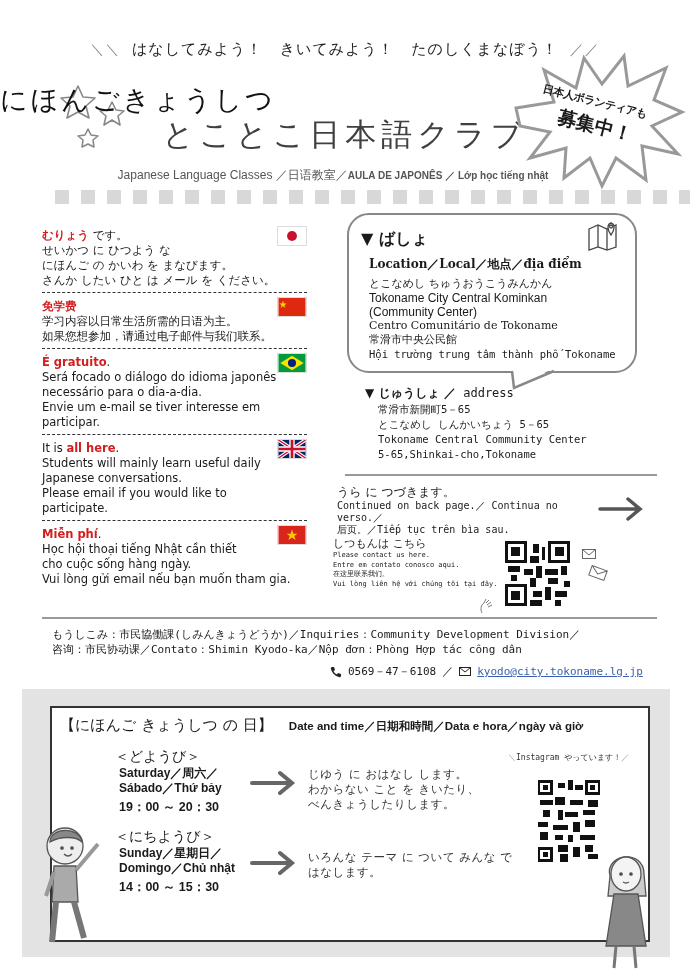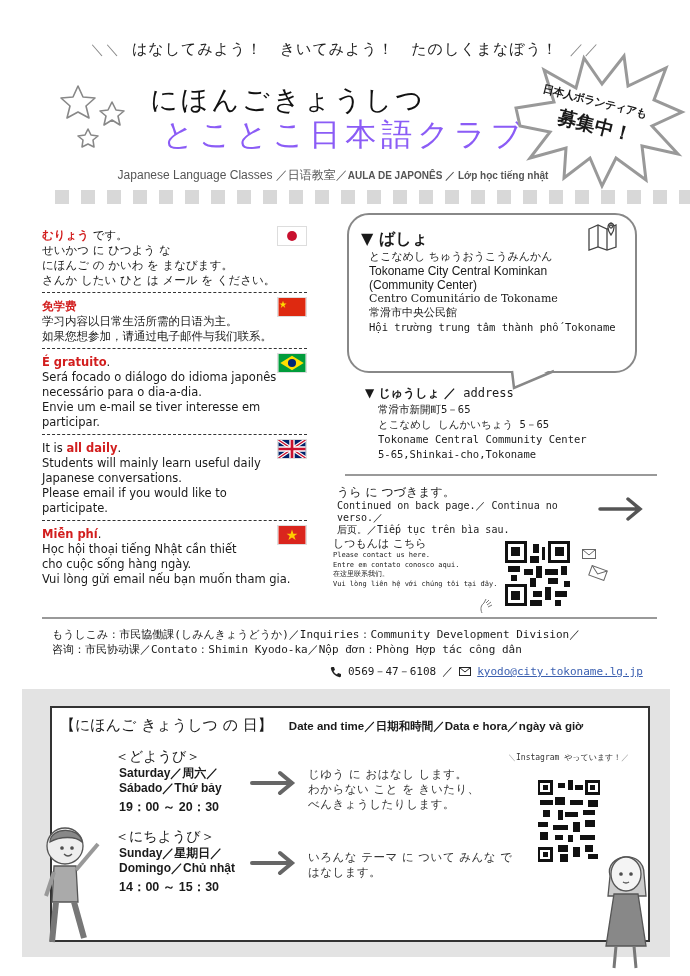--- a/index.html
+++ b/index.html
@@ -1,21 +1,21 @@
 <!DOCTYPE html>
 <html><head>
 <meta charset="utf-8">
 <style>
   * { box-sizing: border-box; margin: 0; padding: 0; }
   body { width: 690px; height: 976px; background: #ffffff; font-family: "DejaVu Sans", sans-serif; color: #1a1a1a; position: relative; overflow: hidden; }
   .abs { position: absolute; }
   .slogan { left: 0; top: 40px; width: 690px; text-align: center; font-size: 15px; color: #222; letter-spacing: 1px; }
   .slogan .slash { color: #888; margin: 0 6px; font-size: 14px; }
-  .title1 { left: 0; top: 82px; width: 576px; text-align: center; font-size: 27px; letter-spacing: 3px; color: #111; }
-  .title2 { left: 0; top: 114px; width: 690px; text-align: center; font-size: 31px; letter-spacing: 5px; color: #8b5cf6; }
+  .title1 { left: 0; top: 82px; width: 576px; text-align: left; font-size: 27px; letter-spacing: 3px; color: #111; }
+  .title2 { left: 0; top: 114px; width: 690px; text-align: center; font-size: 31px; letter-spacing: 5px; color: #404040; }
   .subtitle { left: 0; top: 167px; width: 666px; text-align: center; font-family: "Liberation Sans", sans-serif; font-size: 12px; color: #555; }
   .subtitle b { font-size: 10px; font-weight: bold; color: #555; }
   .squares { left: 55px; top: 190px; display: flex; gap: 12px; }
   .squares span { width: 14px; height: 14px; background: #d8d8d8; display: block; }
   .stars { left: 58px; top: 84px; }
   .burst { left: 506px; top: 50px; width: 180px; height: 140px; }
   .burst-text1 { left: 520px; top: 94px; width: 150px; font-size: 11px; font-weight: bold; transform: rotate(14deg); text-align: center; letter-spacing: -0.5px; }
   .burst-text2 { left: 545px; top: 113px; width: 100px; font-size: 19px; font-weight: bold; transform: rotate(14deg); text-align: center; }
 
   .left-col { left: 42px; top: 222px; width: 265px; }
@@ -153,21 +153,21 @@
     <div>Será focado o diálogo do idioma japonês</div>
     <div>necessário para o dia-a-dia.</div>
     <div>Envie um e-mail se tiver interesse em participar.</div>
     <svg class="flag" viewBox="0 0 30 20">
         <rect width="30" height="20" fill="#009c3b"></rect>
         <polygon points="15,2 28,10 15,18 2,10" fill="#ffdf00"></polygon>
         <circle cx="15" cy="10" r="4.5" fill="#002776"></circle>
       </svg>
   </div>
   <div class="lang-block mono">
-    <div><span>It is </span><span class="red">all daily</span><span>.</span></div>
+    <div><span>It is </span><span class="red">all here</span><span>.</span></div>
     <div>Students will mainly learn useful daily</div>
     <div>Japanese conversations.</div>
     <div>Please email if you would like to</div>
     <div>participate.</div>
     <svg class="flag" viewBox="0 0 30 20">
         <rect width="30" height="20" fill="#012169"></rect>
         <path d="M0,0 L30,20 M30,0 L0,20" stroke="#fff" stroke-width="4"></path>
         <path d="M0,0 L30,20 M30,0 L0,20" stroke="#c8102e" stroke-width="1.5"></path>
         <path d="M15,0 V20 M0,10 H30" stroke="#fff" stroke-width="6"></path>
         <path d="M15,0 V20 M0,10 H30" stroke="#c8102e" stroke-width="3"></path>
@@ -180,20 +180,21 @@
     <div>Vui lòng gửi email nếu bạn muốn tham gia.</div>
     <svg class="flag" viewBox="0 0 30 20">
         <rect width="30" height="20" fill="#da251d"></rect>
         <polygon points="15,4 16.5,8.5 21,8.5 17.5,11 19,15.5 15,12.8 11,15.5 12.5,11 9,8.5 13.5,8.5" fill="#ffcd00"></polygon>
       </svg>
   </div>
 </div>
 
 <div class="abs bubble">
   <h3>▼ ばしょ</h3>
+  <div class="loc-head">Location／Local／地点／địa điểm</div>
   <div class="loc-line">とこなめし ちゅうおうこうみんかん</div>
   <div class="loc-line sans2">Tokoname City Central Kominkan</div>
   <div class="loc-line sans2">(Community Center)</div>
   <div class="loc-line serif">Centro Comunitário de Tokoname</div>
   <div class="loc-line serif">常滑市中央公民館</div>
   <div class="loc-line mono2">Hội trường trung tâm thành phố Tokoname</div>
   <svg class="abs" style="right:14px; top:6px;" width="34" height="30" viewBox="0 0 34 30">
     <g fill="none" stroke="#444" stroke-width="1.3">
       <polygon points="2,8 11,4 20,8 29,4 29,26 20,29 11,26 2,29"></polygon>
       <line x1="11" y1="4" x2="11" y2="26"></line>

